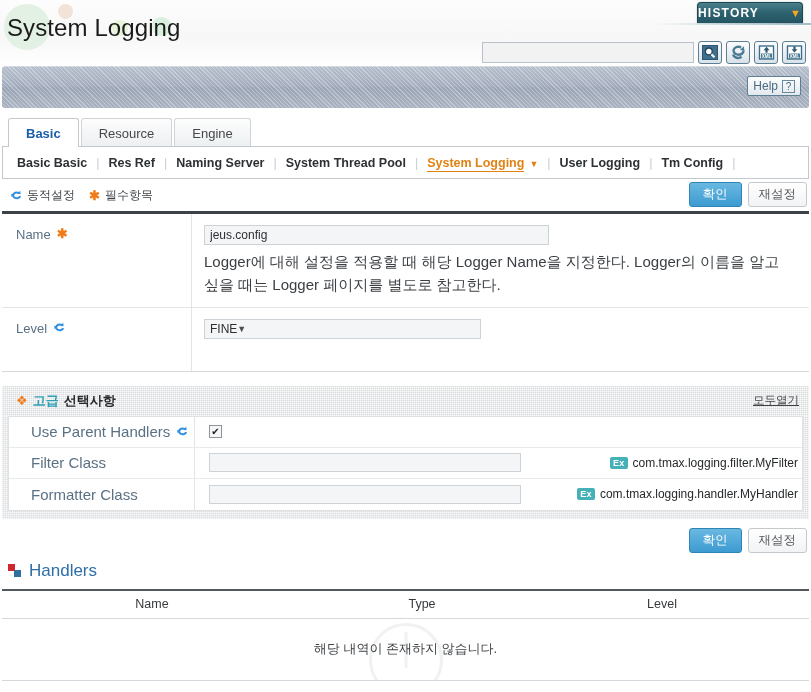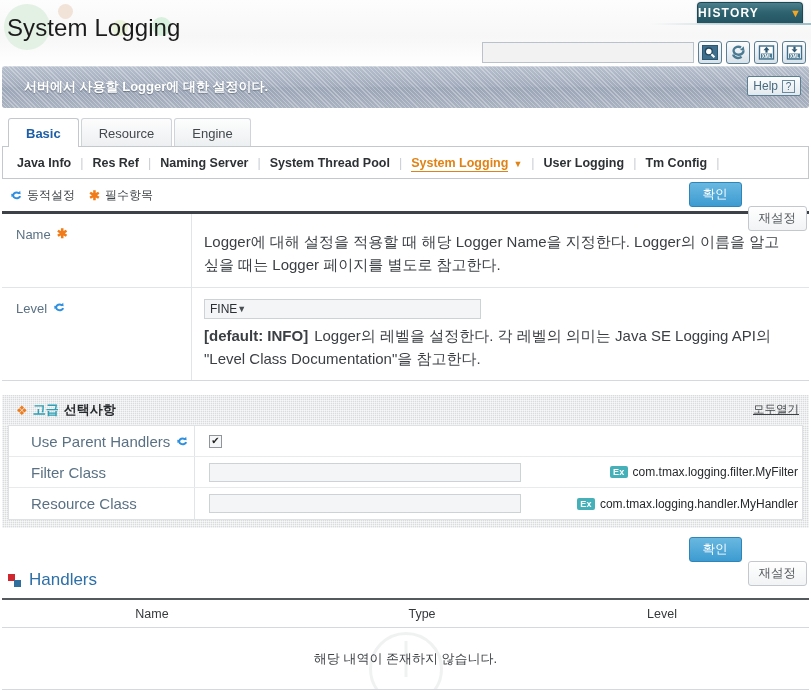--- a/index.html
+++ b/index.html
@@ -146,21 +146,21 @@
     font-size: 12.5px; border-radius: 3px; cursor: pointer;
     display: flex; align-items: center; justify-content: center;
     font-family: "Liberation Sans", sans-serif;
   }
   .btn-primary {
     background: linear-gradient(to bottom,#69b8e0,#3d9bd1);
     border: 1px solid #2f85b8; color: #ffffff;
   }
   .btn-secondary {
     background: linear-gradient(to bottom,#ffffff,#f1f3f4);
-    border: 1px solid #c3c8cd; color: #55595d; margin-top: 24px;
+    border: 1px solid #c3c8cd; color: #55595d;
   }
 
   
   .form-table { margin: 0 2px; border-top: 3px solid #3d4248; background: #fff; }
   .form-row { display: flex; border-bottom: 1px solid #e2e5e8; min-height: 64px; }
   .form-row:last-child { border-bottom: 1px solid #d5d9dd; }
   .f-label {
     width: 190px; flex: none;
     padding: 13px 0 0 14px;
     border-right: 1px solid #e2e5e8;
@@ -340,21 +340,20 @@
         <rect x="3" y="8.5" width="11" height="5" fill="#4b7b93"></rect>
         <text x="8.5" y="12.8" font-size="4.6" fill="#ffffff" text-anchor="middle" font-family="Liberation Sans, sans-serif" font-weight="bold">XML</text>
         <path d="M8.5 7.6 l-3 -3.4 h6 z" fill="#2c5770"></path>
         <rect x="7.4" y="1.6" width="2.2" height="3" fill="#2c5770"></rect>
       </svg>
     </button>
   </div>
 </div>
 
 <div class="desc-bar">
-  <div class="desc-text">서버에서 사용할 Logger에 대한 설정이다.</div>
   <div class="help-btn">
     <span>Help</span>
     <span class="qmark">?</span>
   </div>
 </div>
 
 <div class="tabs-wrap">
   <div class="tabs" id="tabs-host">
       <div class="tab active">
         <span>Basic</span>
@@ -363,21 +362,21 @@
         <span>Resource</span>
       </div>
       <div class="tab">
         <span>Engine</span>
       </div>
     </div>
   <div class="tabs-underline"></div>
 </div>
 
 <div class="subnav" id="subnav-host">
-    <span class="subnav-item"><span class="sn-label">Java Info</span></span>
+    <span class="subnav-item"><span class="sn-label">Basic Basic</span></span>
     <span class="sn-sep">|</span>
     <span class="subnav-item"><span class="sn-label">Res Ref</span></span>
     <span class="sn-sep">|</span>
     <span class="subnav-item"><span class="sn-label">Naming Server</span></span>
     <span class="sn-sep">|</span>
     <span class="subnav-item"><span class="sn-label">System Thread Pool</span></span>
     <span class="sn-sep">|</span>
     <span class="subnav-item active"><span class="sn-label">System Logging</span><span class="sn-caret">▼</span></span>
     <span class="sn-sep">|</span>
     <span class="subnav-item"><span class="sn-label">User Logging</span></span>
@@ -404,37 +403,36 @@
     <div class="btn btn-secondary">재설정</div>
   </div>
 </div>
 
 <div class="form-table" id="form-host">
     <div class="form-row">
       <div class="f-label">
         <span>Name</span>
         <span class="ast">✱</span>
       </div>
-      <div class="f-body"><div class="f-hint"><span>Logger에 대해 설정을 적용할 때 해당 Logger Name을 지정한다. Logger의 이름을 알고 싶을 때는 Logger 페이지를 별도로 참고한다.</span></div></div>
+      <div class="f-body"><input type="text" class="txt-input" value="jeus.config" style=""><div class="f-hint"><span>Logger에 대해 설정을 적용할 때 해당 Logger Name을 지정한다. Logger의 이름을 알고 싶을 때는 Logger 페이지를 별도로 참고한다.</span></div></div>
     </div>
     <div class="form-row">
       <div class="f-label">
         <span>Level</span>
         <span><svg width="12" height="11" viewBox="0 0 12 11">
             <path d="M9.6 3.6 a3.6 2.9 0 1 0 0.6 2.6" fill="none" stroke="#2f8fe0" stroke-width="2"></path>
             <path d="M10.2 0.8 l0.4 3.4 l-3.2 -0.7 z" fill="#2f8fe0"></path>
             <path d="M1.6 7.2 l-0.4 -3.4 l3.2 0.7 z" fill="#2f8fe0"></path>
           </svg></span>
       </div>
       <div class="f-body">
         <div class="sel-box">
           <span>FINE</span>
           <span class="sel-caret">▼</span>
         </div>
-        <div class="f-hint"><span class="hint-default">[default: INFO]</span><span>Logger의 레벨을 설정한다. 각 레벨의 의미는 Java SE Logging API의 "Level Class Documentation"을 참고한다.</span></div>
       </div>
     </div>
   </div>
 
 <div class="adv-wrap">
   <div class="adv-head">
     <div class="adv-title">
       <span class="pin-icon">❖</span>
       <span class="adv-k1">고급</span>
       <span class="adv-k2">선택사항</span>
@@ -465,21 +463,21 @@
           <div class="adv-field">
             <input type="text" class="adv-input" value="" style="">
             <div class="ex-note">
               <span class="ex-badge">Ex</span>
               <span>com.tmax.logging.filter.MyFilter</span>
             </div>
           </div>
         </div>
         <div class="adv-row">
           <div class="adv-label">
-            <span>Resource Class</span>
+            <span>Formatter Class</span>
           </div>
           <div class="adv-field">
             <input type="text" class="adv-input" value="" style="">
             <div class="ex-note">
               <span class="ex-badge">Ex</span>
               <span>com.tmax.logging.handler.MyHandler</span>
             </div>
           </div>
         </div>
       </div>

